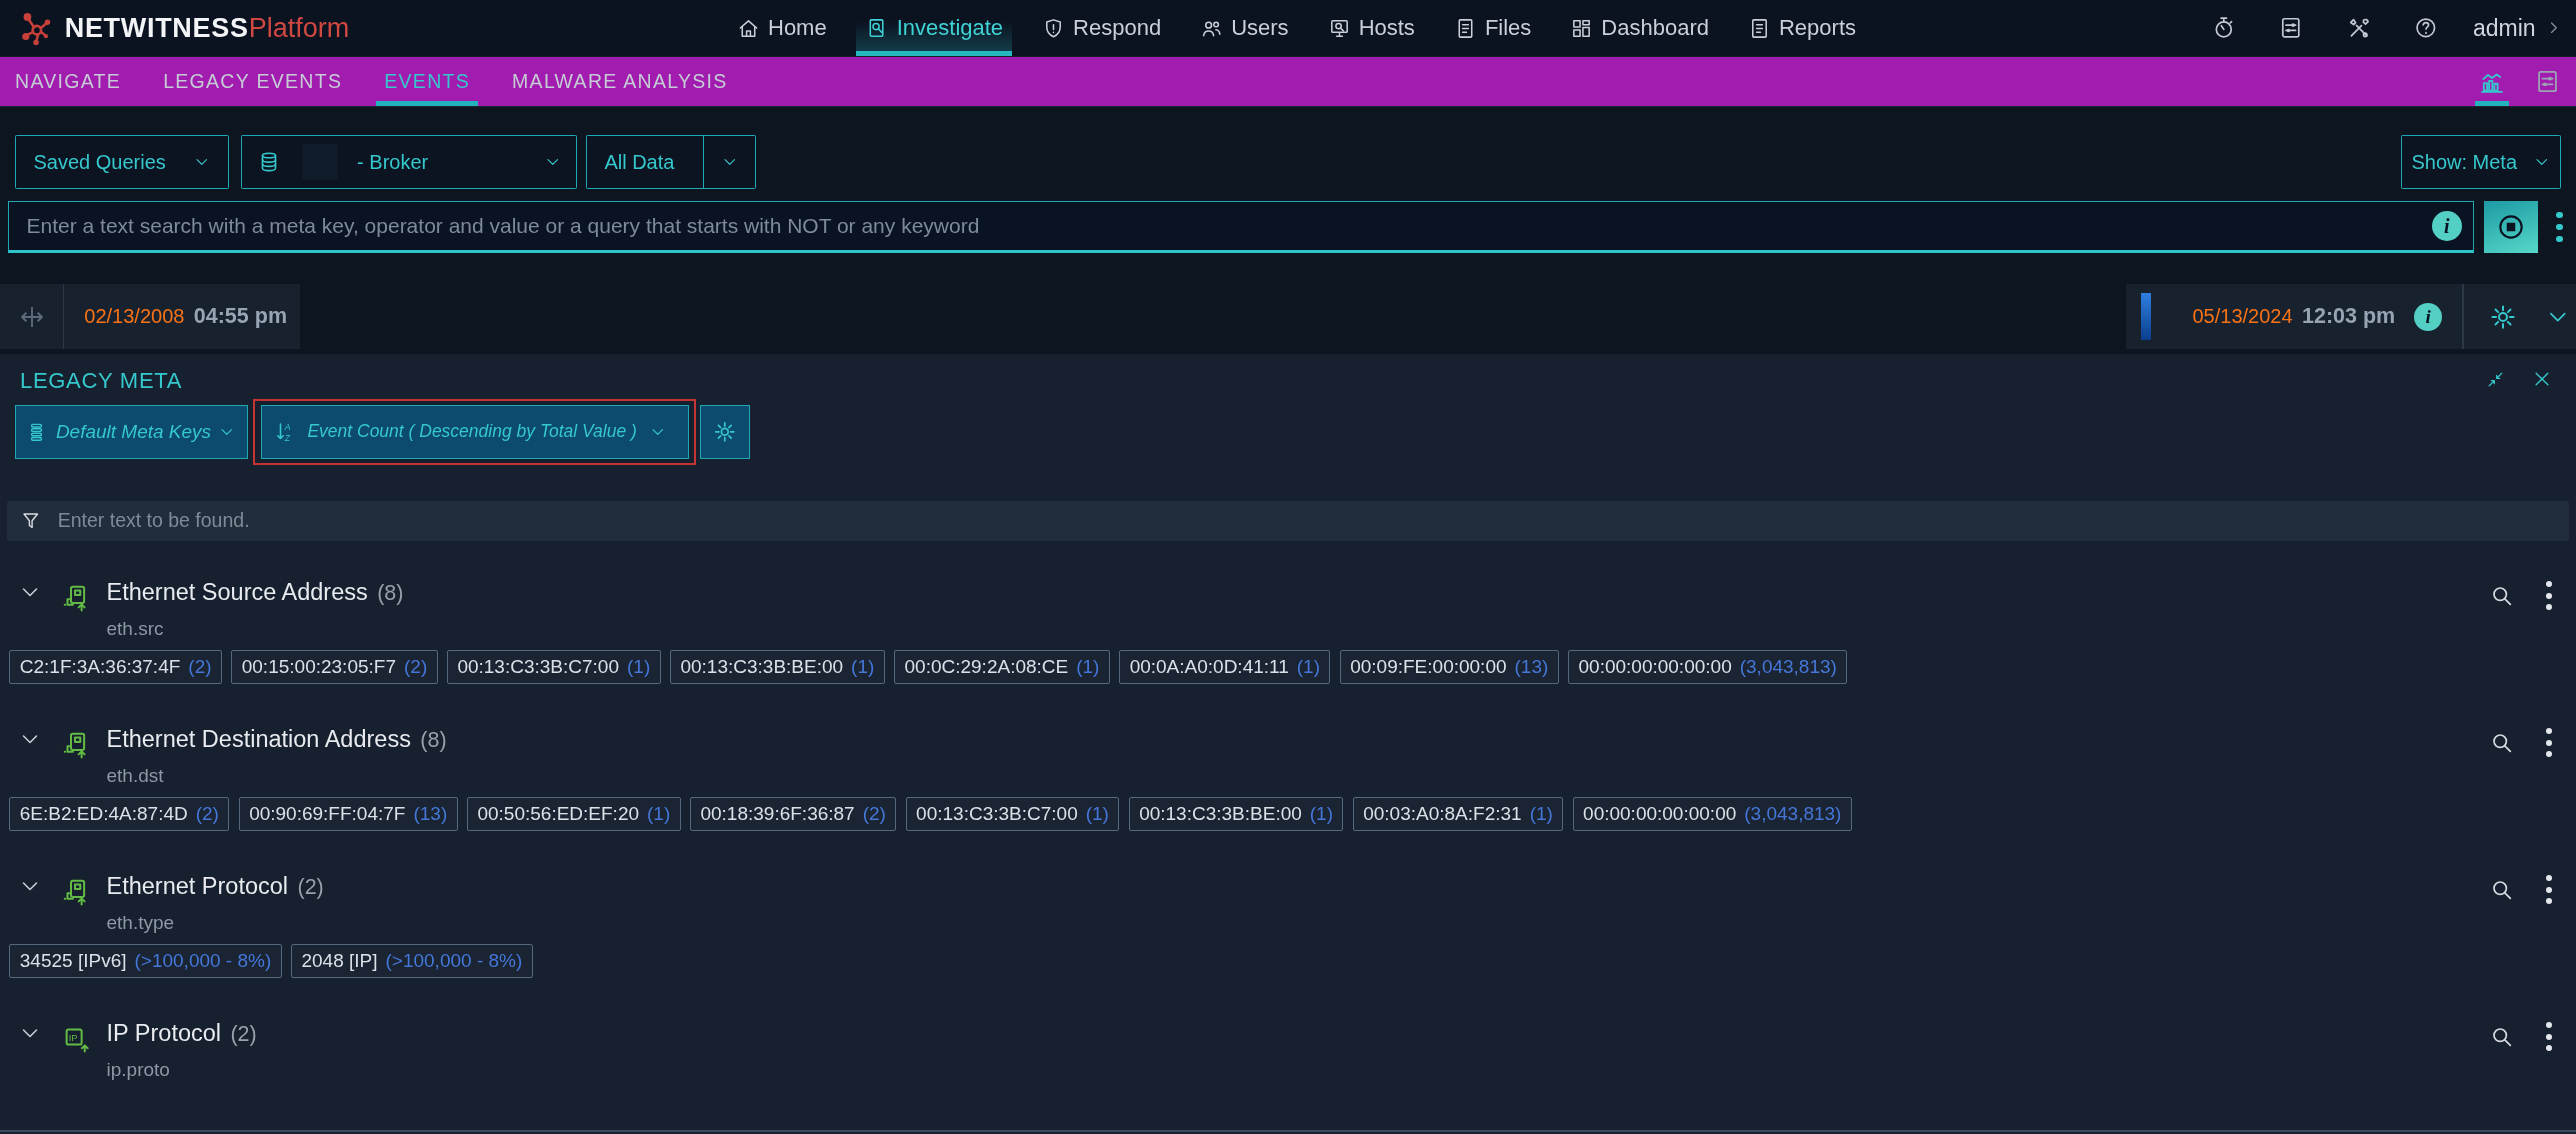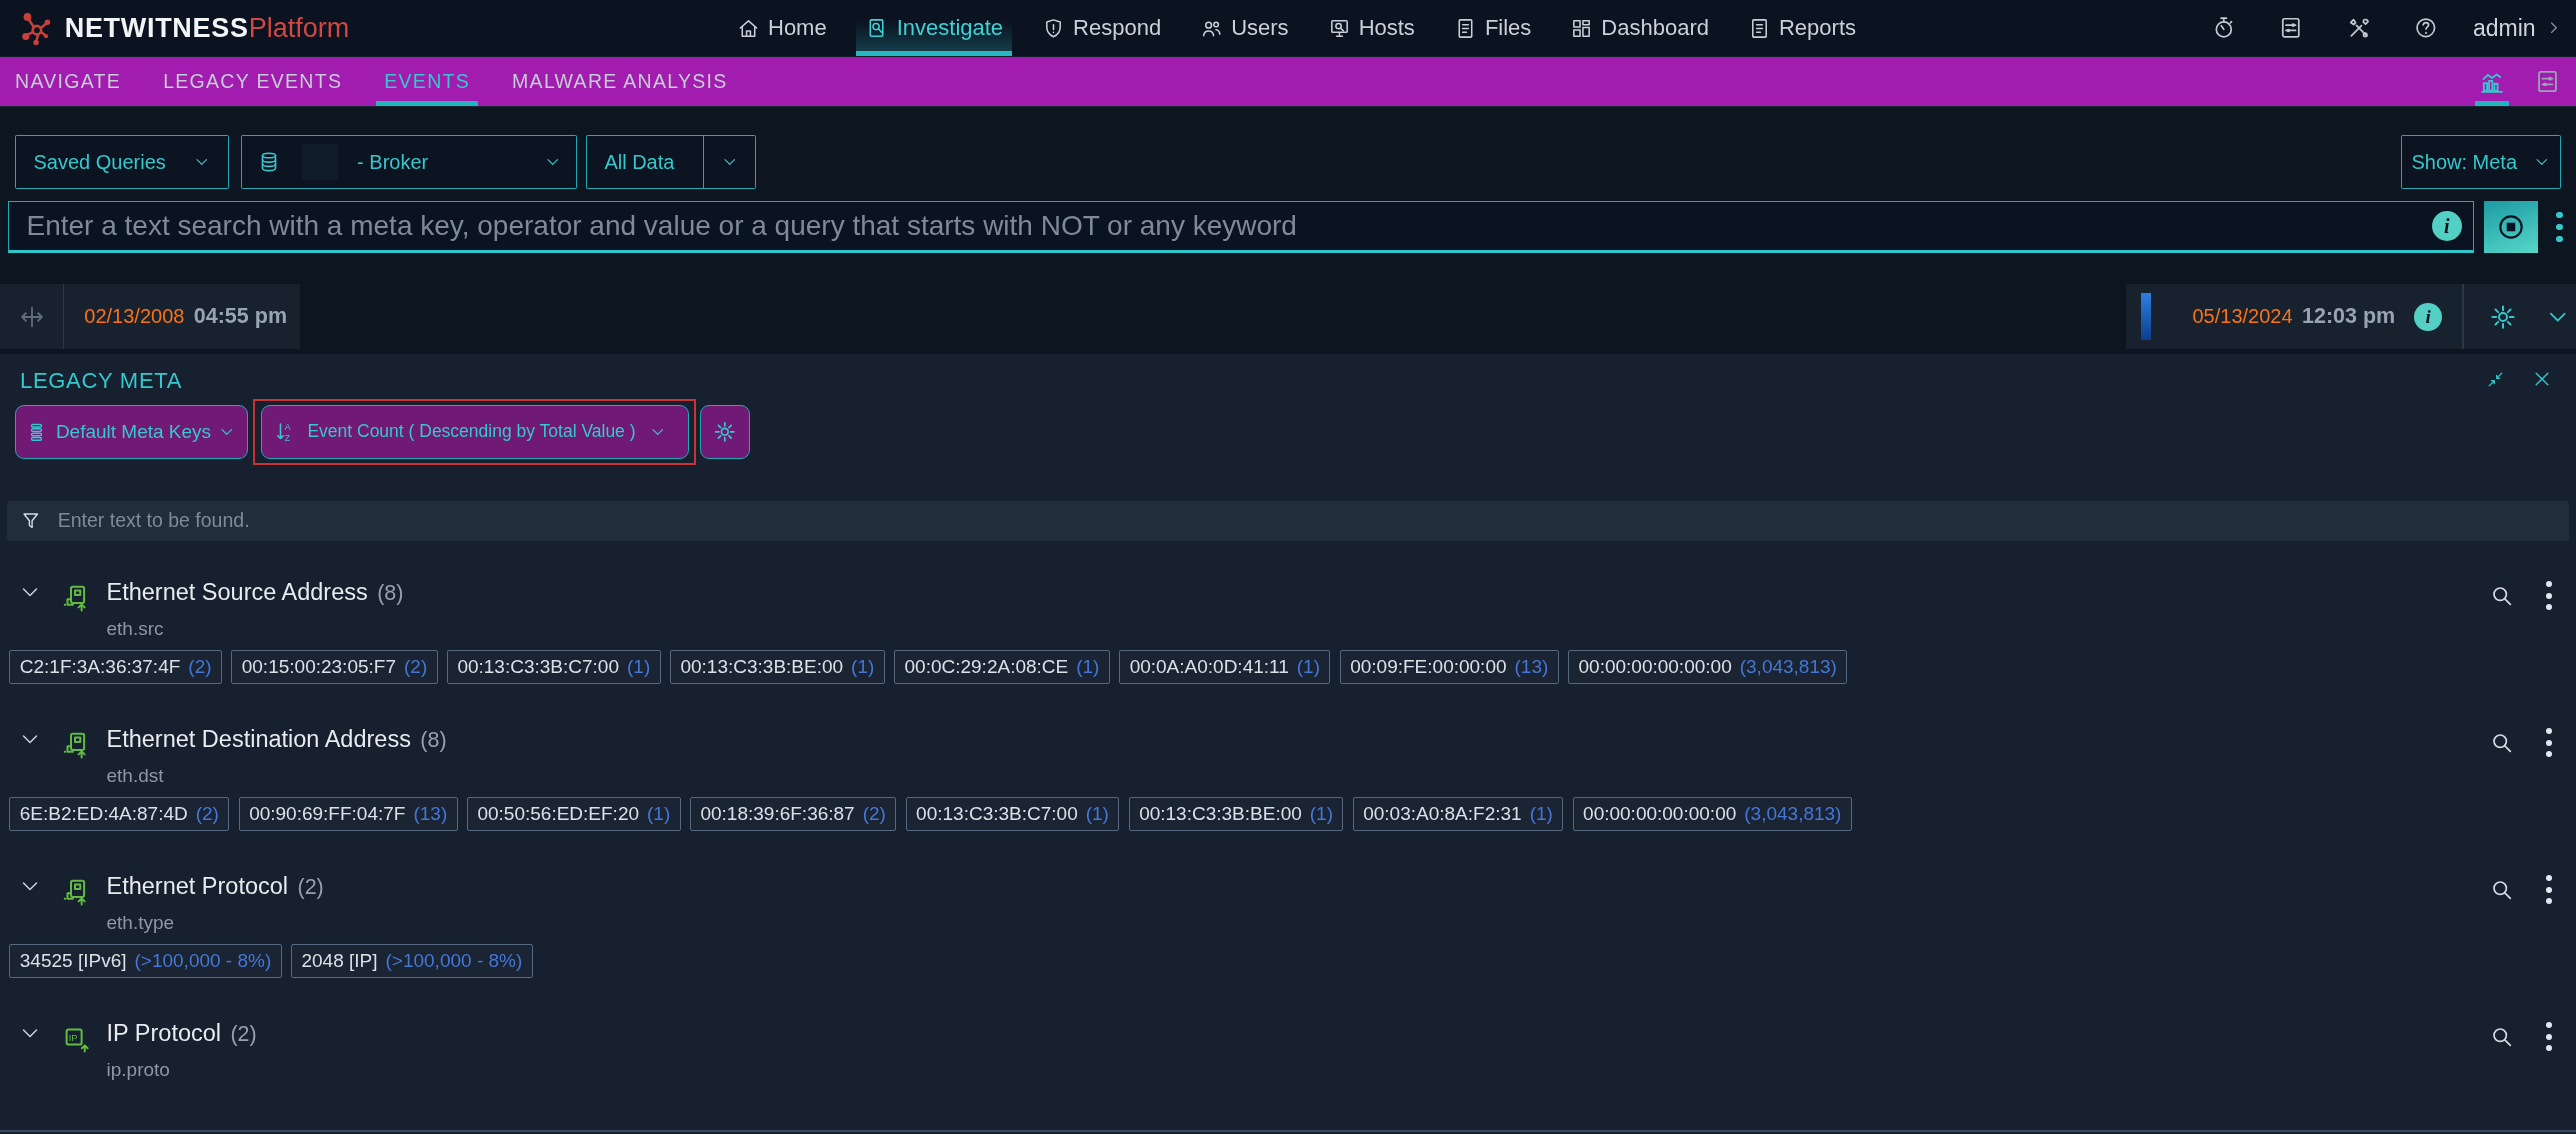--- a/index.html
+++ b/index.html
@@ -67,21 +67,21 @@
   .q-range { width: 170px; margin-left: 9.4px; padding: 0; font-size: 20px; }
   .q-range .label-cell { flex: 1; text-align: center; }
   .q-range .chev-cell { width: 52px; height: 100%; border-left: 1.3px solid #1fa9b4; display: flex; align-items: center; justify-content: center; }
   .q-show { position: absolute; right: 0; top: 0; width: 160px; justify-content: center; gap: 16px; font-size: 20px; }
 
   
   .searchrow { margin: 12px 8px 0 8px; height: 52px; display: flex; align-items: center; }
   .search-box { flex: 1; height: 100%; position: relative; border: 1.3px solid #1fa9b4; border-bottom: 3.4px solid #2fc4ca; background: #0a1322; }
   .search-box input {
     width: 100%; height: 100%; background: transparent; border: none; outline: none;
-    color: #dfe4ea; font-size: 28px; padding: 0 61px 0 17.5px; font-family: "Liberation Sans", sans-serif;
+    color: #dfe4ea; font-size: 21px; padding: 0 61px 0 17.5px; font-family: "Liberation Sans", sans-serif;
   }
   .search-box input::placeholder { color: #7f8a99; }
   .info-circle {
     width: 30px; height: 30px; border-radius: 50%; background: #53cfc3; color: #0a1322;
     font-size: 20px; font-weight: 700; display: flex; align-items: center; justify-content: center;
     font-family: "Liberation Serif", serif; font-style: italic;
   }
   .search-info { position: absolute; right: 10.8px; top: 9.4px; cursor: pointer; }
   .stop-btn {
     width: 54px; height: 52px; margin-left: 10.8px; border: none; cursor: pointer;
@@ -112,22 +112,22 @@
   .panel { margin-top: 5.4px; height: 780px; background: #16202e; position: relative; overflow: hidden; }
   .panel-head { display: flex; align-items: flex-start; padding: 13.5px 24px 0 20px; }
   .panel-title { font-size: 22px; letter-spacing: 0.7px; color: #35c8cc; }
   .panel-head-icons { margin-left: auto; display: flex; align-items: center; gap: 27px; margin-top: 1.3px; }
   .panel-head-icons .ico { color: #35c8cc; cursor: pointer; }
   .ico-collapse { width: 19px; height: 19px; }
   .ico-close { width: 20px; height: 20px; }
 
   .controls { margin: 10.8px 0 0 15px; height: 54px; display: flex; align-items: stretch; }
   .ctl-btn {
-    border: 1.3px solid #1fa9b4; border-radius: 9px; color: #35c8cc; background: #701a75;
-    display: flex; align-items: center; cursor: pointer;
+    border: 1.3px solid #1fa9b4; border-radius: 0; color: #35c8cc; background: #0c4a6e;
+    display: flex; align-items: center; cursor: pointer; font-style: italic;
   }
   .ctl-meta-keys { width: 233px; padding: 0 12px; justify-content: space-between; font-size: 19px; }
   .ctl-meta-keys .ico { width: 21.5px; height: 21.5px; }
   .ctl-meta-keys .chev { width: 17.5px; height: 17.5px; }
   .sort-wrap { position: relative; margin-left: 12.8px; }
   .sort-wrap::after { content:""; position:absolute; top:-6px; bottom:-6px; left:-7.4px; right:-7.4px; border: 2.7px solid #c63434; pointer-events: none; }
   .ctl-sort { width: 428px; height: 100%; padding: 0 10.8px; font-size: 17.5px; }
   .ctl-sort .ico { width: 24px; height: 24px; margin-right: 10.8px; }
   .ctl-sort .chev { width: 17.5px; height: 17.5px; margin-left: auto; }
   .ctl-gear { width: 50px; margin-left: 11.4px; justify-content: center; }

